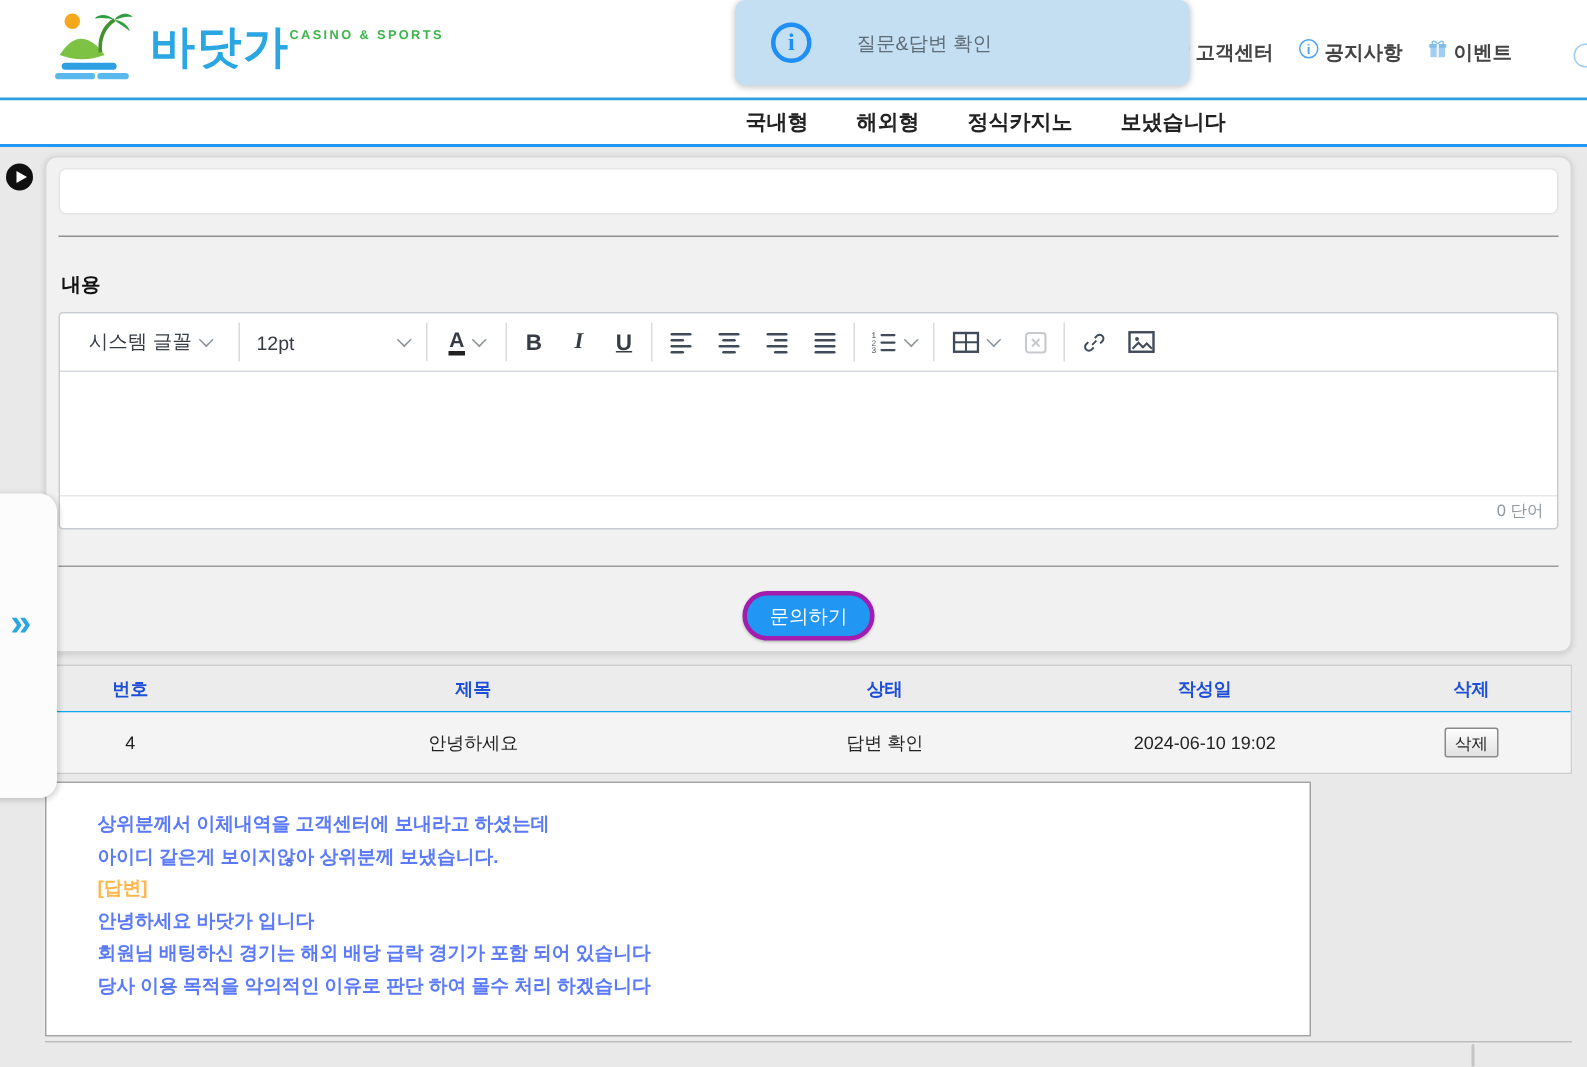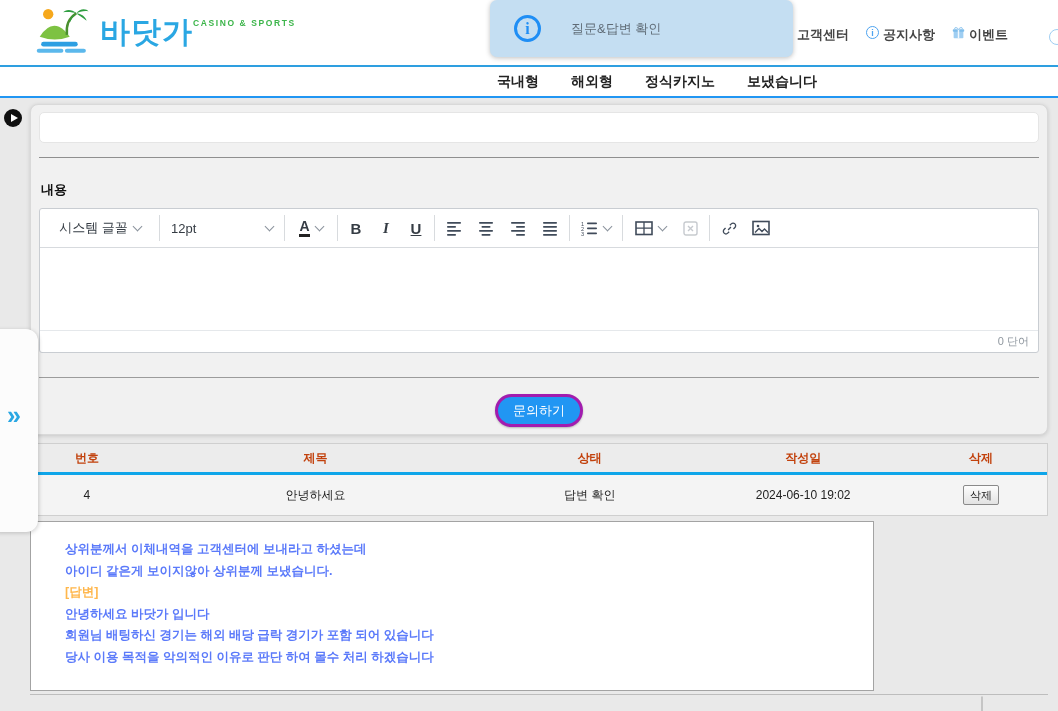--- a/index.html
+++ b/index.html
@@ -75,21 +75,21 @@
   .ed-status{height:21px;border-top:1px solid #e5e8eb;text-align:right;font-size:11px;color:#8f979f;
              line-height:20px;padding-right:9px}
   .hr2{position:absolute;left:8px;top:272px;width:1000px;border-top:1px solid #9c9c9c}
   .submit-btn{position:absolute;left:50%;top:289px;transform:translateX(-50%);width:88px;height:33px;
               background:#2196f3;color:#fff;font-size:13px;border:3px solid #a21caf;border-radius:17px;
               cursor:pointer;box-shadow:0 1px 2px rgba(0,0,0,.25)}
 
   
   .qtable{position:absolute;left:30px;top:443px;width:1018px;background:#f2f2f2;border:1px solid #cfcfcf}
   .t-grid{display:grid;grid-template-columns:11% 34% 20% 22% 13%;align-items:center;text-align:center}
-  .t-head{height:31px;background:#ececec;border-bottom:3px solid #0ea5e9;font-size:12px;font-weight:700;color:#c2410c}
+  .t-head{height:31px;background:#ececec;border-bottom:1px solid #0ea5e9;font-size:12px;font-weight:700;color:#1d4ed8}
   .t-row{height:40px;background:#f4f4f4;font-size:12px;color:#222}
   .del-btn{width:36px;height:20px;margin:0 auto;font-size:11px;color:#222;
            background:linear-gradient(#fdfdfd,#e2e2e2);border:1px solid #8a8a8a;border-radius:2px;cursor:pointer}
 
   
   .msg-box{position:absolute;left:30px;top:521px;width:844px;height:170px;background:#fff;
            border:1px solid #a3a3a3;padding:17px 20px 0 34px;font-size:12.5px;font-weight:700;
            line-height:21.5px}
   .q-line,.ans-line{color:#5b7afa}
   .ans-tag{color:#ffb74d}

